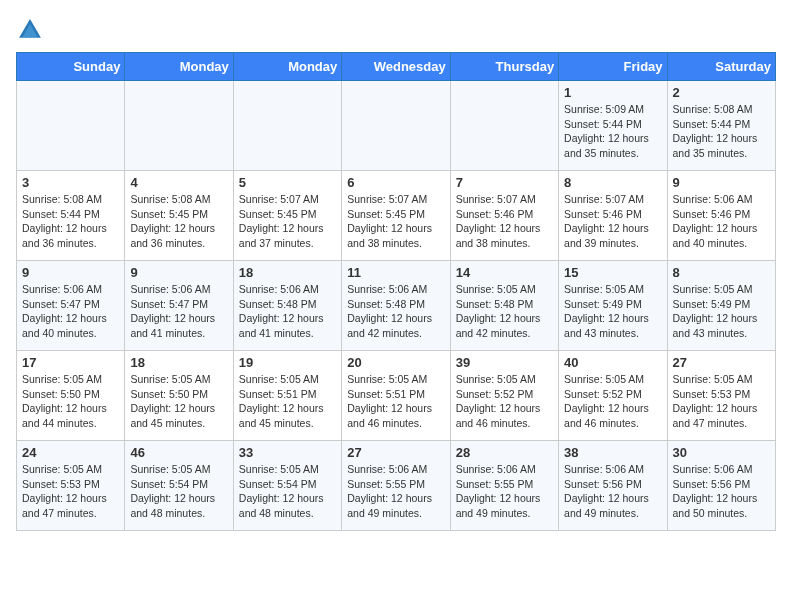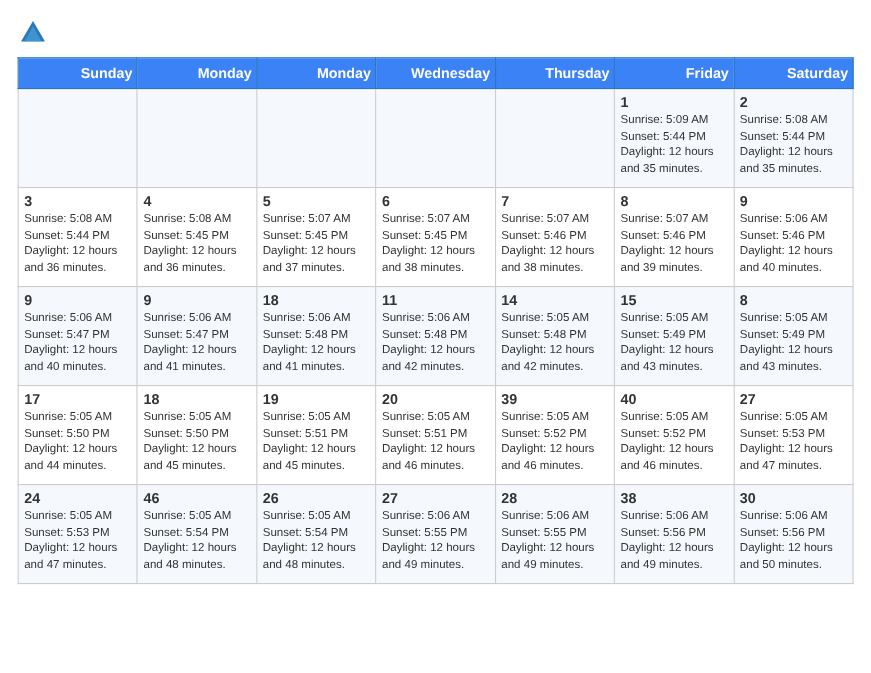--- a/index.html
+++ b/index.html
@@ -307,21 +307,21 @@
 and 47 minutes.</div>
         </td>
         <td>
           <span class="day-num">46</span>
           <div class="day-info" style="white-space: pre-line;">Sunrise: 5:05 AM
 Sunset: 5:54 PM
 Daylight: 12 hours
 and 48 minutes.</div>
         </td>
         <td>
-          <span class="day-num">26</span>
+          <span class="day-num">33</span>
           <div class="day-info" style="white-space: pre-line;">Sunrise: 5:05 AM
 Sunset: 5:54 PM
 Daylight: 12 hours
 and 48 minutes.</div>
         </td>
         <td>
           <span class="day-num">27</span>
           <div class="day-info" style="white-space: pre-line;">Sunrise: 5:06 AM
 Sunset: 5:55 PM
 Daylight: 12 hours

